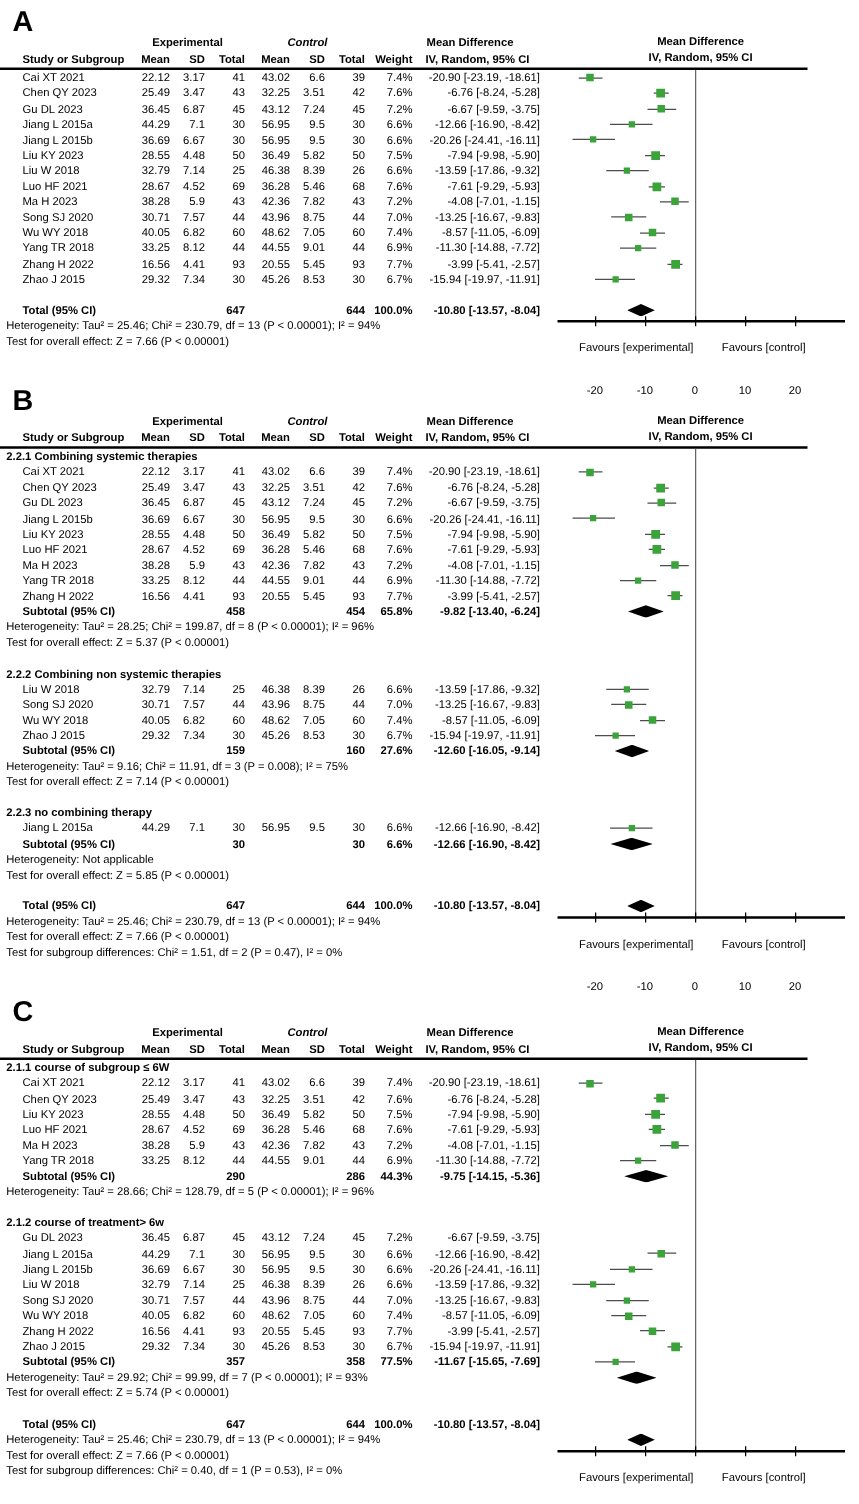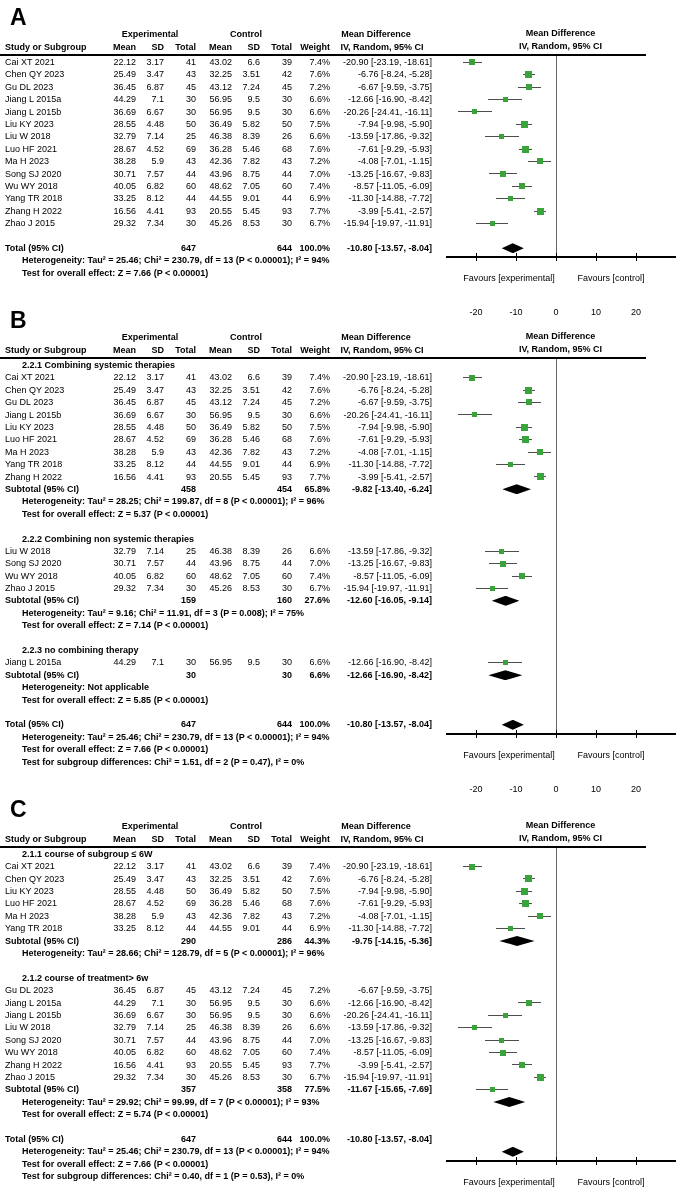--- a/index.html
+++ b/index.html
@@ -5,35 +5,35 @@
   html,body{margin:0;padding:0;background:#fff;}
   body{width:687px;font-family:"Liberation Sans",sans-serif;font-size:9px;color:#000;}
   .page{width:687px;padding-top:2px;}
   .panel{margin:0 0 26px 0;}
   .panel-letter{font-size:23px;font-weight:bold;line-height:24px;height:26px;padding:3px 0 0 10px;box-sizing:border-box;}
   .figure{position:relative;width:646px;}
   .thead{height:26px;border-bottom:2px solid #000;font-weight:bold;}
   .hr1{position:relative;height:13px;line-height:13px;}
   .hr1 .g{position:absolute;top:0;text-align:center;}
   .g-exp{left:102px;width:96px;}
-  .g-ctl{left:198px;width:96px;}
+  .g-ctl{left:198px;width:96px;font-style:italic;}
   .g-md{left:318px;width:116px;}
   .hr2{display:flex;height:13px;line-height:13px;white-space:nowrap;}
   .row{display:flex;height:12.4px;line-height:12.4px;white-space:nowrap;}
   .c{flex:none;box-sizing:border-box;}
-  .study{width:100px;padding-left:5px;text-align:left;}
+  .study{width:100px;padding-left:18px;text-align:left;}
   .e-mean,.c-mean{width:36px;text-align:right;}
   .e-sd,.c-sd{width:28px;text-align:right;}
   .e-total,.c-total{width:32px;text-align:right;}
   .weight{width:38px;text-align:right;}
   .ci{width:104px;text-align:right;padding-right:2px;}
   .hr2 .ci{text-align:center;padding-right:0;}
   .t-subtotal,.t-total{font-weight:bold;}
   .t-group{font-weight:bold;}
-  .full{padding-left:22px;font-weight:bold;}
+  .full{padding-left:5px;}
   .plot{position:absolute;left:434px;top:0;width:253px;height:100%;}
   .pt{position:absolute;left:0;width:100%;text-align:center;font-weight:bold;}
   .pt1{top:0;}
   .pt2{top:13px;}
   .pm{position:absolute;}
   .tick-label{position:absolute;transform:translateX(-50%);margin-top:45px;}
   .fav{position:absolute;transform:translateX(-50%);white-space:nowrap;}
 </style>
 </head>
 <body>

